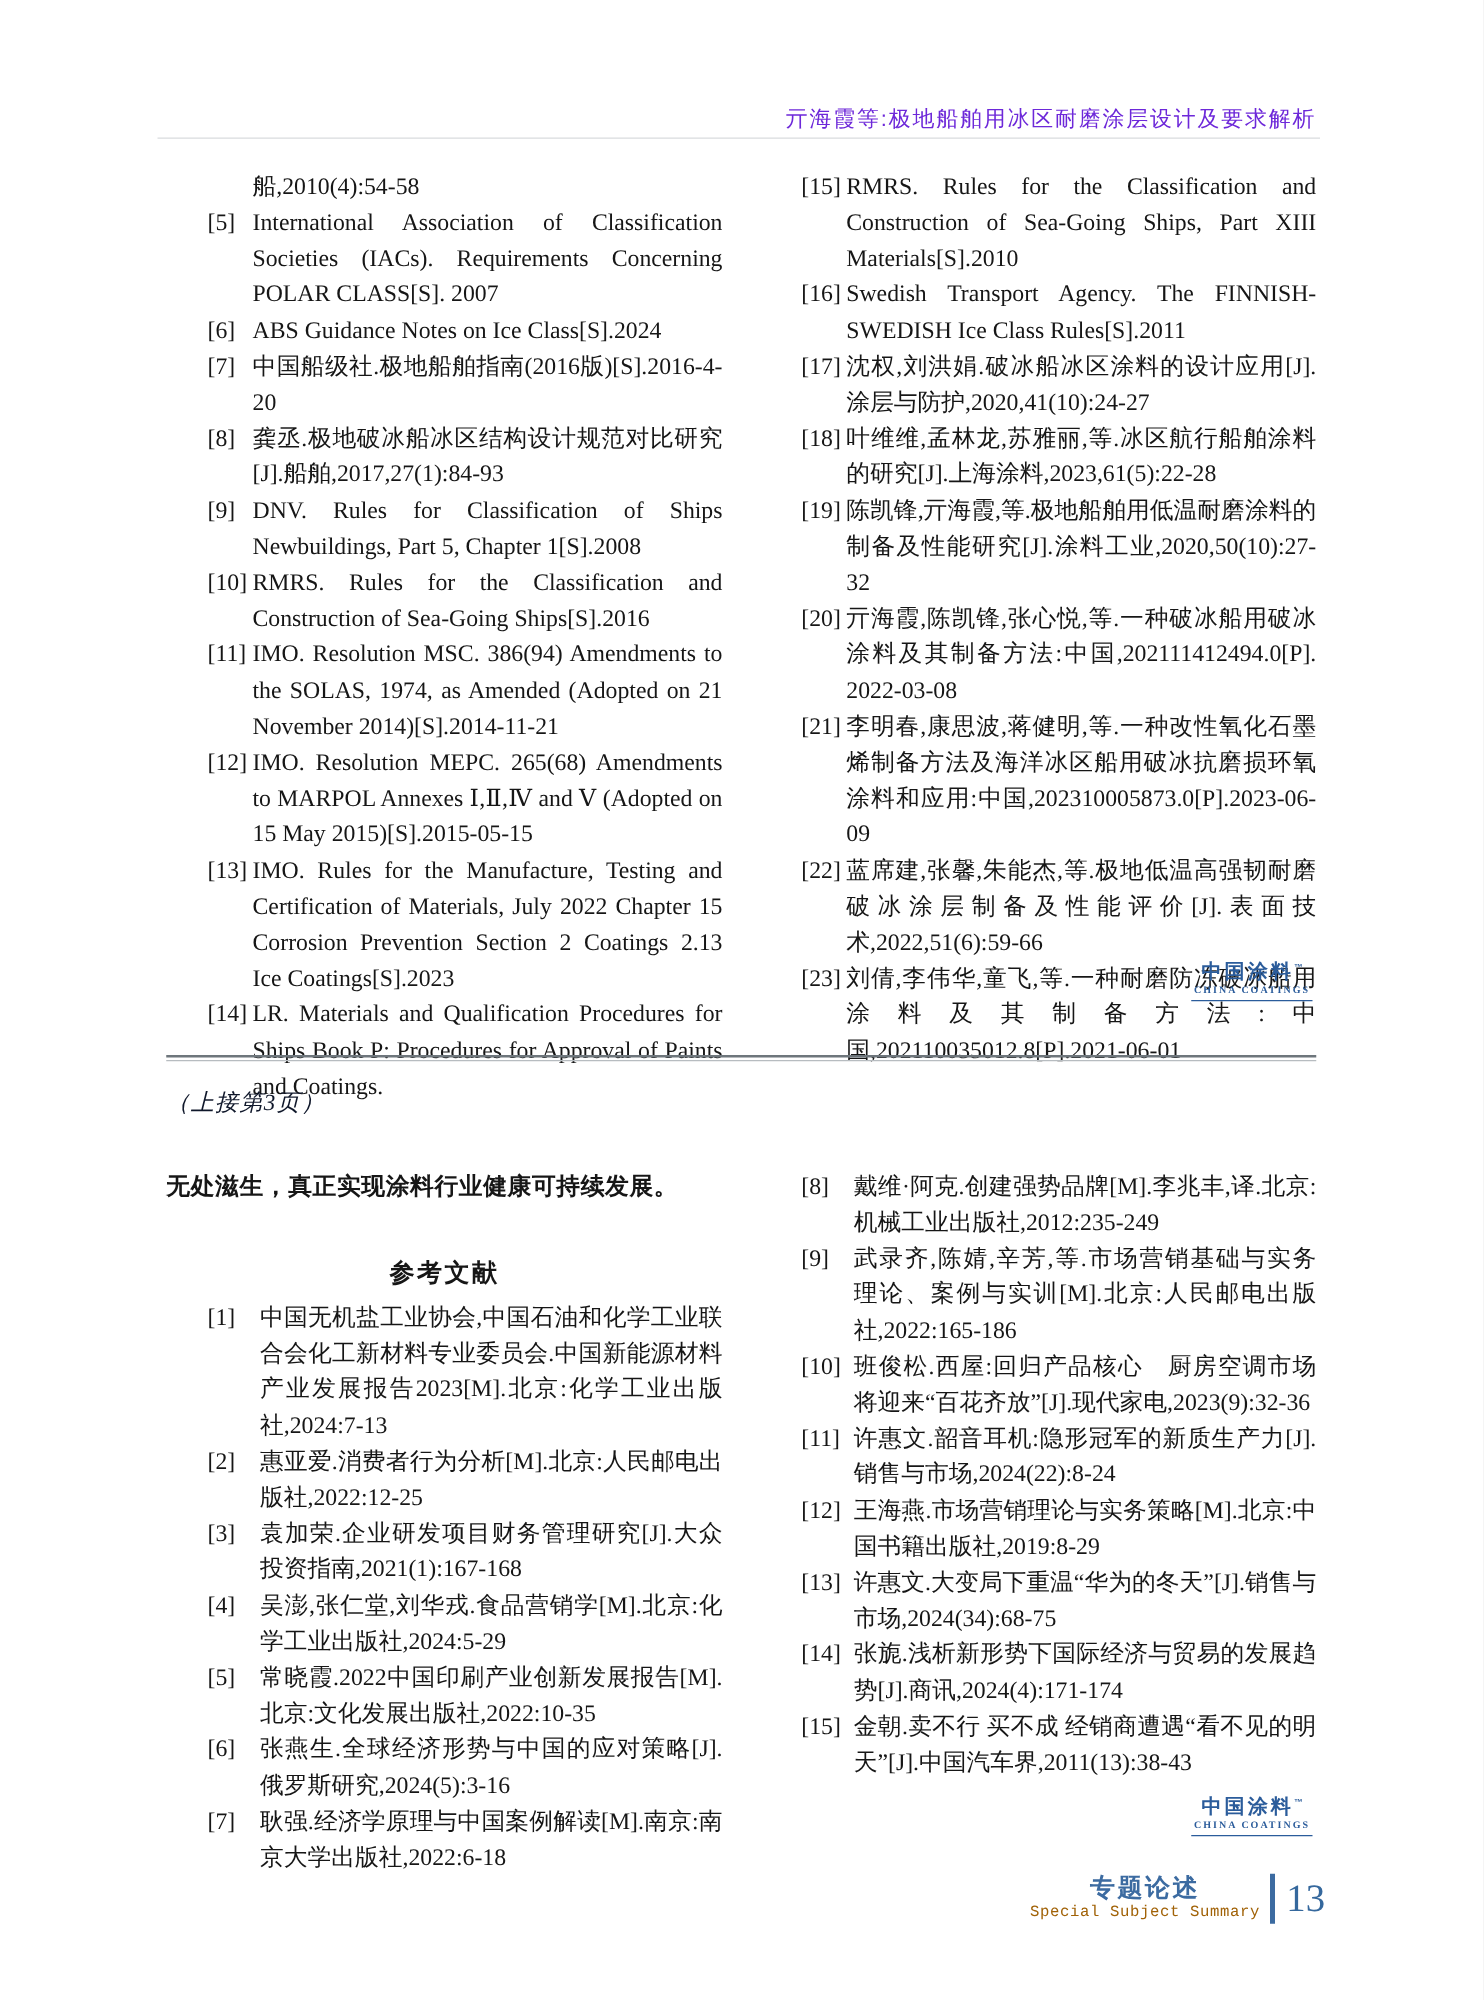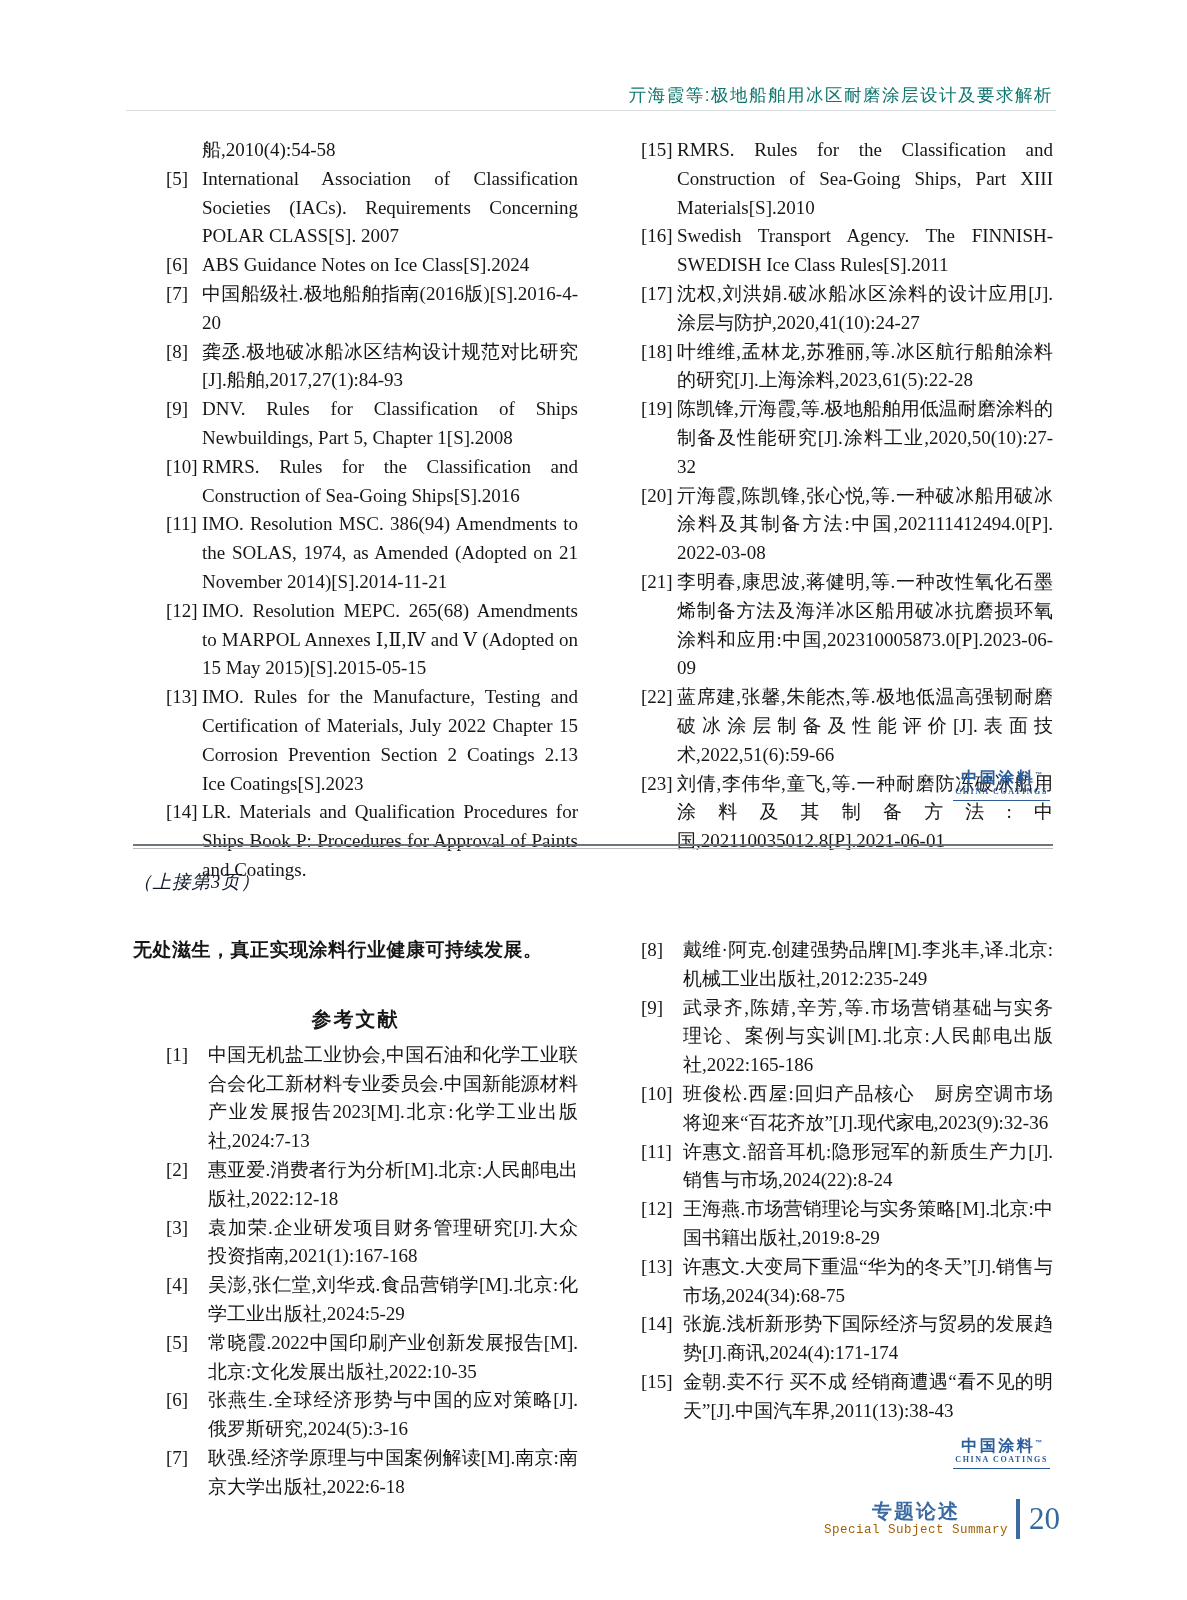--- a/index.html
+++ b/index.html
@@ -7,21 +7,21 @@
     position:relative; width:1187px; height:1600px; margin:0 auto;
     background:#ffffff; overflow:hidden;
     font-family:"Liberation Serif","DejaVu Serif",serif;
     color:#161616;
   }
   
   .running-head {
     position:absolute; top:83px; left:133px; width:920px;
     text-align:right;
     font-family:"Liberation Sans","DejaVu Sans",sans-serif;
-    font-size:17.5px; letter-spacing:1.5px; color:#0f766e;
+    font-size:17.5px; letter-spacing:1.5px; color:#6d28d9;
   }
   .head-rule {
     position:absolute; top:110px; left:126px; width:930px;
     height:1px; background:#d9dcde;
   }
   
   .twocol { position:absolute; left:133px; width:920px; display:flex; gap:30px; }
   .sec1 { top:136px; }
   .sec2 { top:936px; }
   .col { width:445px; flex:0 0 445px; font-size:19px; line-height:28.8px; }
@@ -193,21 +193,21 @@
     <div class="col">
       <div class="lead-par">无处滋生，真正实现涂料行业健康可持续发展。</div>
       <div class="refs-heading">参考文献</div>
       <div>
           <div class="ref">
             <span class="ref-num">[1]</span>
             <div class="ref-text">中国无机盐工业协会,中国石油和化学工业联合会化工新材料专业委员会.中国新能源材料产业发展报告2023[M].北京:化学工业出版社,2024:7-13</div>
           </div>
           <div class="ref">
             <span class="ref-num">[2]</span>
-            <div class="ref-text">惠亚爱.消费者行为分析[M].北京:人民邮电出版社,2022:12-18</div>
+            <div class="ref-text">惠亚爱.消费者行为分析[M].北京:人民邮电出版社,2022:12-25</div>
           </div>
           <div class="ref">
             <span class="ref-num">[3]</span>
             <div class="ref-text">袁加荣.企业研发项目财务管理研究[J].大众投资指南,2021(1):167-168</div>
           </div>
           <div class="ref">
             <span class="ref-num">[4]</span>
             <div class="ref-text">吴澎,张仁堂,刘华戎.食品营销学[M].北京:化学工业出版社,2024:5-29</div>
           </div>
           <div class="ref">
@@ -264,16 +264,16 @@
     <div class="cn"><span>中国涂料</span><sup>™</sup></div>
     <div class="en">CHINA COATINGS</div>
   </div>
 
   <div class="footer">
     <div class="labels">
       <div class="cn-label">专题论述</div>
       <div class="en-label">Special Subject Summary</div>
     </div>
     <div class="vbar"></div>
-    <div class="page-num">20</div>
+    <div class="page-num">13</div>
   </div>
 
 </div>
 
 </body></html>

